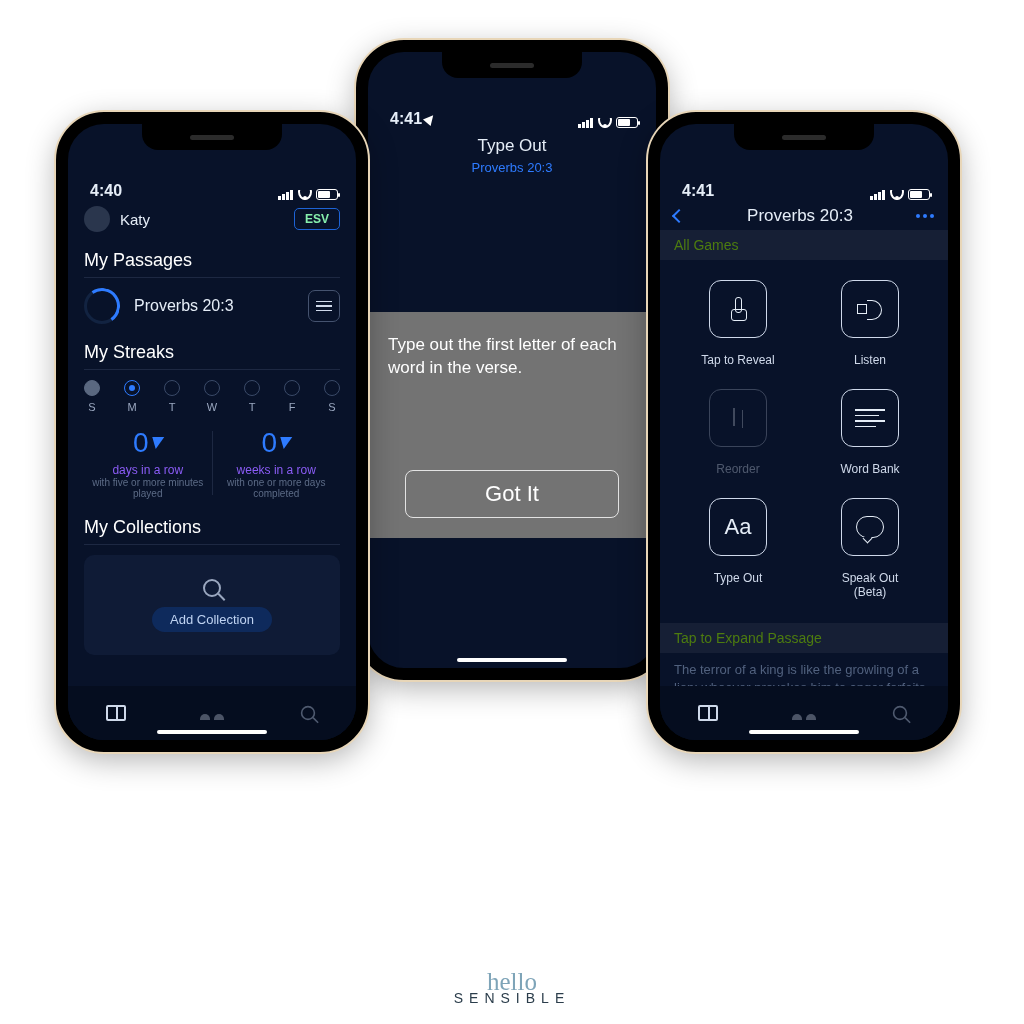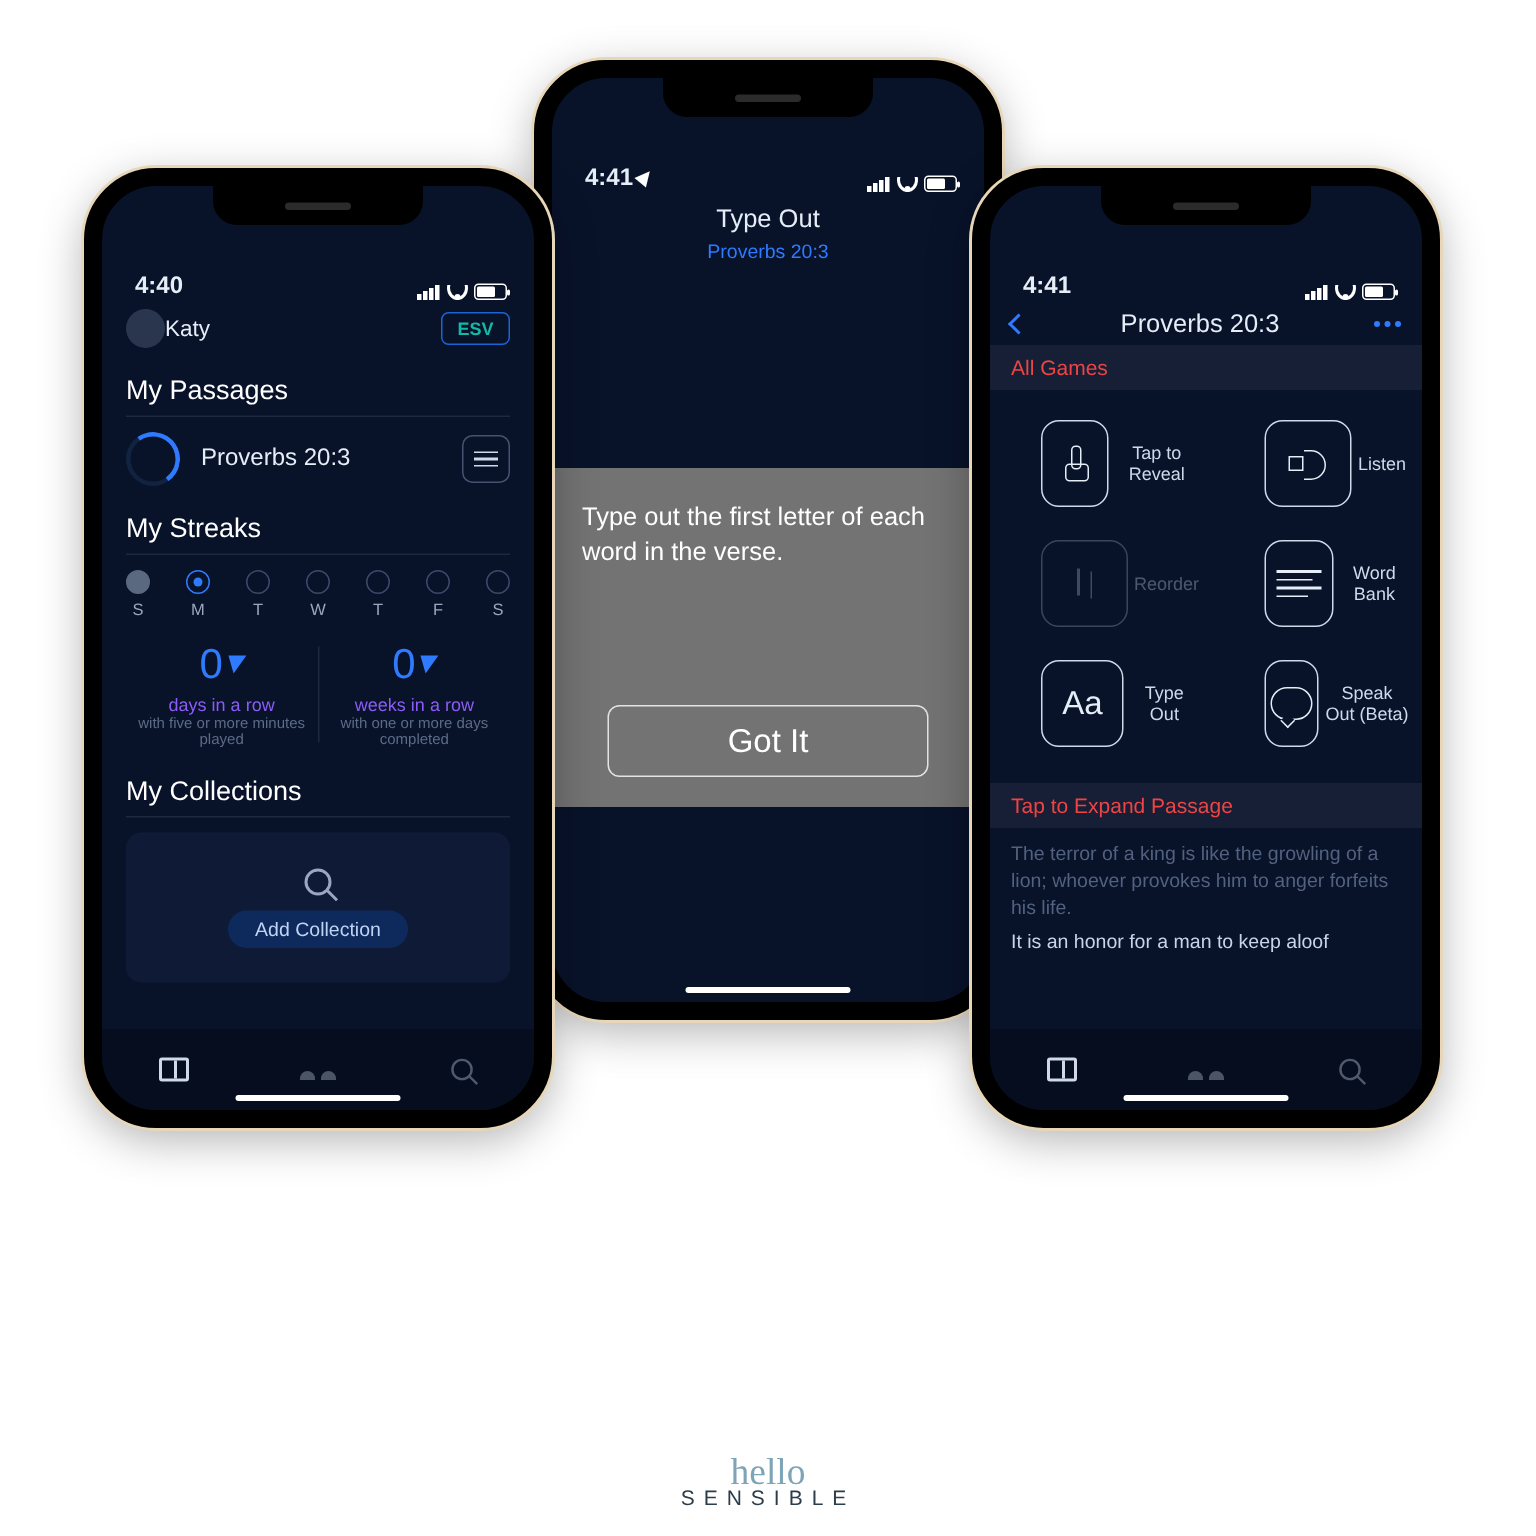--- a/index.html
+++ b/index.html
@@ -48,23 +48,23 @@
   .batt{width:22px;height:11px;border:1px solid #fff;border-radius:3px;position:relative}
   .batt::after{content:"";position:absolute;right:-3px;top:3px;width:2px;height:4px;background:#fff;border-radius:1px}
   .batt i{position:absolute;left:1px;top:1px;bottom:1px;width:60%;background:#fff;border-radius:1px}
   .loc{width:0;height:0;border-left:5px solid transparent;border-right:5px solid transparent;border-bottom:10px solid #fff;transform:rotate(40deg);margin-left:3px}
 
   .screen{position:absolute;inset:0;padding-top:38px;}
   .scrollpad{padding:0 16px 64px;}
 
   
   .userrow{display:flex;align-items:center;justify-content:space-between;margin-top:6px;}
-  .userrow .u{display:flex;align-items:center;font-size:15px;}
+  .userrow .u{display:flex;align-items:center;gap:10px;font-size:15px;}
   .avatar-circ{width:26px;height:26px;border-radius:50%;background:#2a364d}
-  .badge{border:1.5px solid #1d63d6;color:#14b8a6;border-radius:5px;padding:3px 10px;font-size:12px;font-weight:600;}
+  .badge{border:1.5px solid #1d63d6;color:#86efac;border-radius:5px;padding:3px 10px;font-size:12px;font-weight:600;}
   .sec-title{font-size:18px;font-weight:300;margin:18px 0 6px;color:#ffffff}
   .hr{height:1px;background:#1d2842;margin-bottom:10px}
   .passage-row{display:flex;align-items:center;justify-content:space-between;margin:8px 0 2px}
   .passage-row .l{display:flex;align-items:center;gap:14px}
   .ring{width:36px;height:36px;border-radius:50%;border:3px solid #122341;position:relative}
   .ring::after{content:"";position:absolute;inset:-3px;border-radius:50%;border:3px solid transparent;border-top-color:#2e7bff;border-right-color:#2e7bff;transform:rotate(10deg)}
   .sqbtn{width:32px;height:32px;border:1.5px solid #45536f;border-radius:7px;display:flex;flex-direction:column;justify-content:center;align-items:center;gap:3px}
   .sqbtn i{width:16px;height:1.5px;background:#cfd9ea}
   .week{display:flex;justify-content:space-between;margin-top:8px}
   .day{display:flex;flex-direction:column;align-items:center;gap:5px;font-size:11px;color:#9aa7bf}
@@ -99,23 +99,23 @@
   .blue-card{position:absolute;left:0;right:0;top:260px;background:#737373;color:#fff;padding:22px 20px 20px;}
   .blue-card p{font-size:17px;line-height:1.35;font-weight:400;text-align:left}
   .gotit{margin:90px auto 0;display:block;border:1.5px solid rgba(255,255,255,.8);border-radius:8px;background:transparent;color:#fff;padding:10px 0;width:86%;font-size:22px}
 
   
   .r-header{display:flex;align-items:center;justify-content:space-between;padding:6px 14px 4px}
   .chev{width:10px;height:10px;border-left:2.5px solid #2e7bff;border-bottom:2.5px solid #2e7bff;transform:rotate(45deg)}
   .r-title{font-size:17px;color:#e5edf7}
   .dots3{display:flex;gap:3px}
   .dots3 i{width:4px;height:4px;border-radius:50%;background:#2e7bff}
-  .band{background:rgba(255,255,255,.06);padding:7px 14px;font-size:14px;color:#ef4444}
+  .band{background:rgba(255,255,255,.06);padding:7px 14px;font-size:14px;color:#4d7c0f}
   .grid{display:grid;grid-template-columns:1fr 1fr;gap:22px 44px;padding:20px 34px}
-  .gitem{display:flex;flex-direction:row;align-items:center;gap:4px}
+  .gitem{display:flex;flex-direction:column;align-items:center;gap:15px}
   .gicon{width:58px;height:58px;border:1.5px solid #cfd9ea;border-radius:12px;display:flex;align-items:center;justify-content:center;color:#e5edf7}
   .gicon.dim{opacity:.25}
   .glabel{font-size:12px;color:#cfd9ea;text-align:center}
   .glabel.dim{opacity:.35}
   
   .hand{position:relative;width:20px;height:24px}
   .hand::before{content:"";position:absolute;left:7px;top:0;width:5px;height:14px;border:1.5px solid currentColor;border-radius:3px}
   .hand::after{content:"";position:absolute;left:3px;bottom:0;width:14px;height:10px;border:1.5px solid currentColor;border-radius:3px}
   .spk{width:26px;height:22px;position:relative}
   .spk::before{content:"";position:absolute;left:0;top:6px;width:8px;height:8px;border:1.5px solid currentColor}

